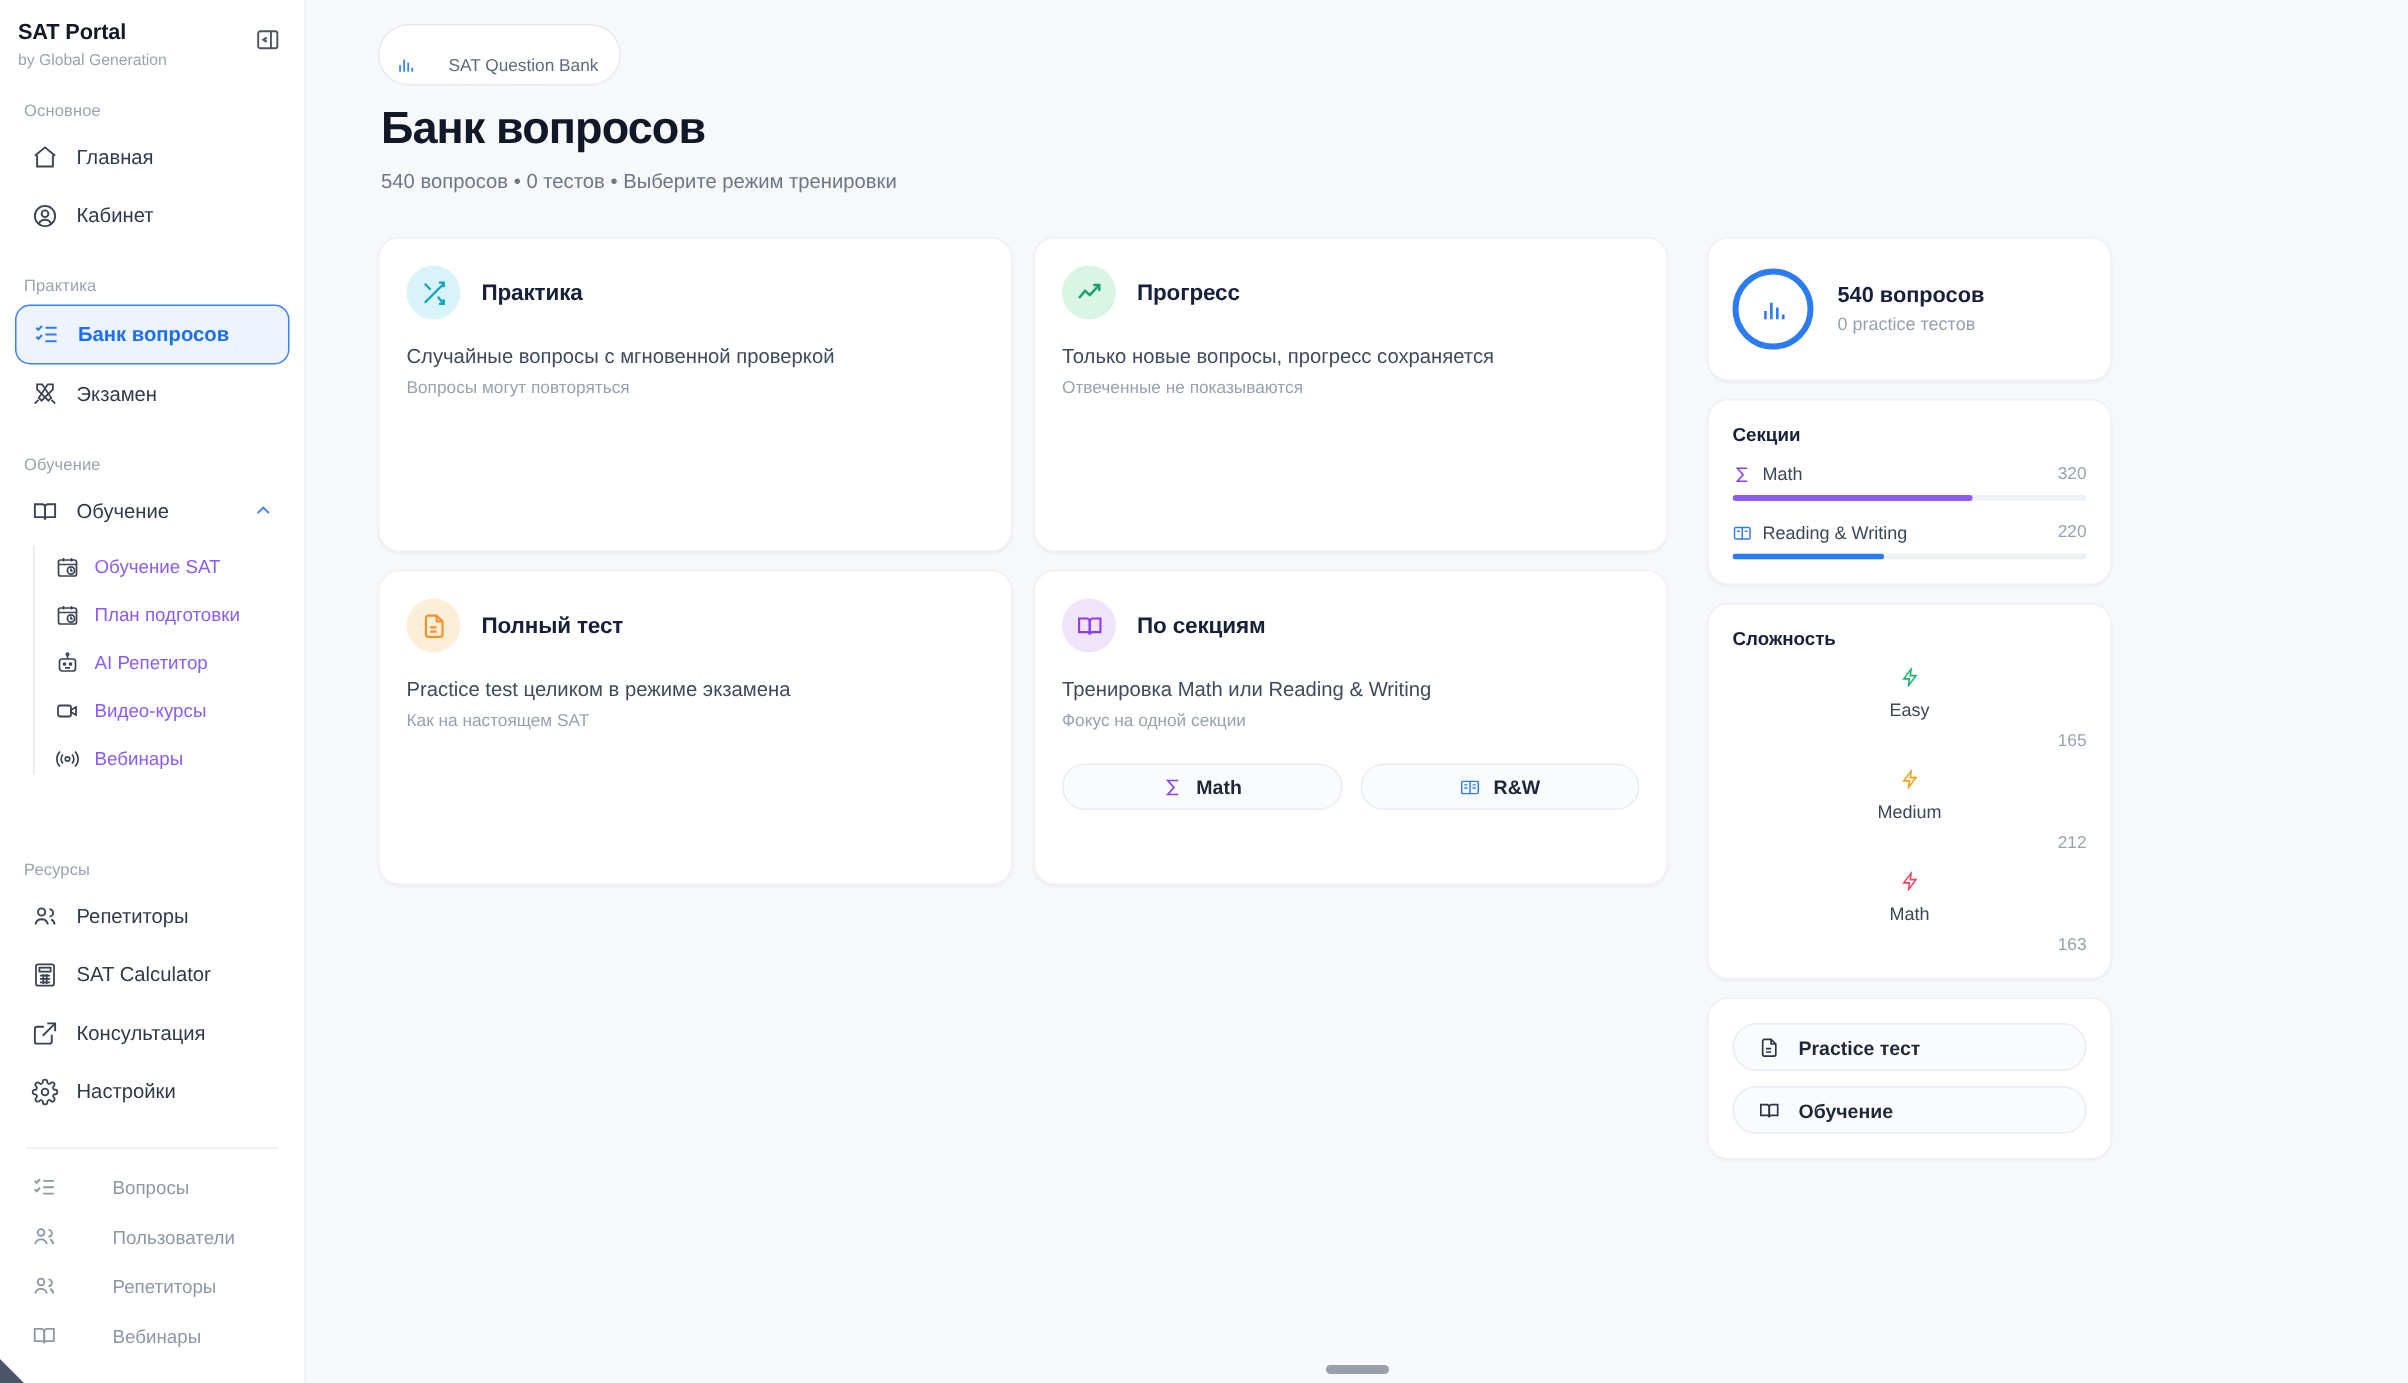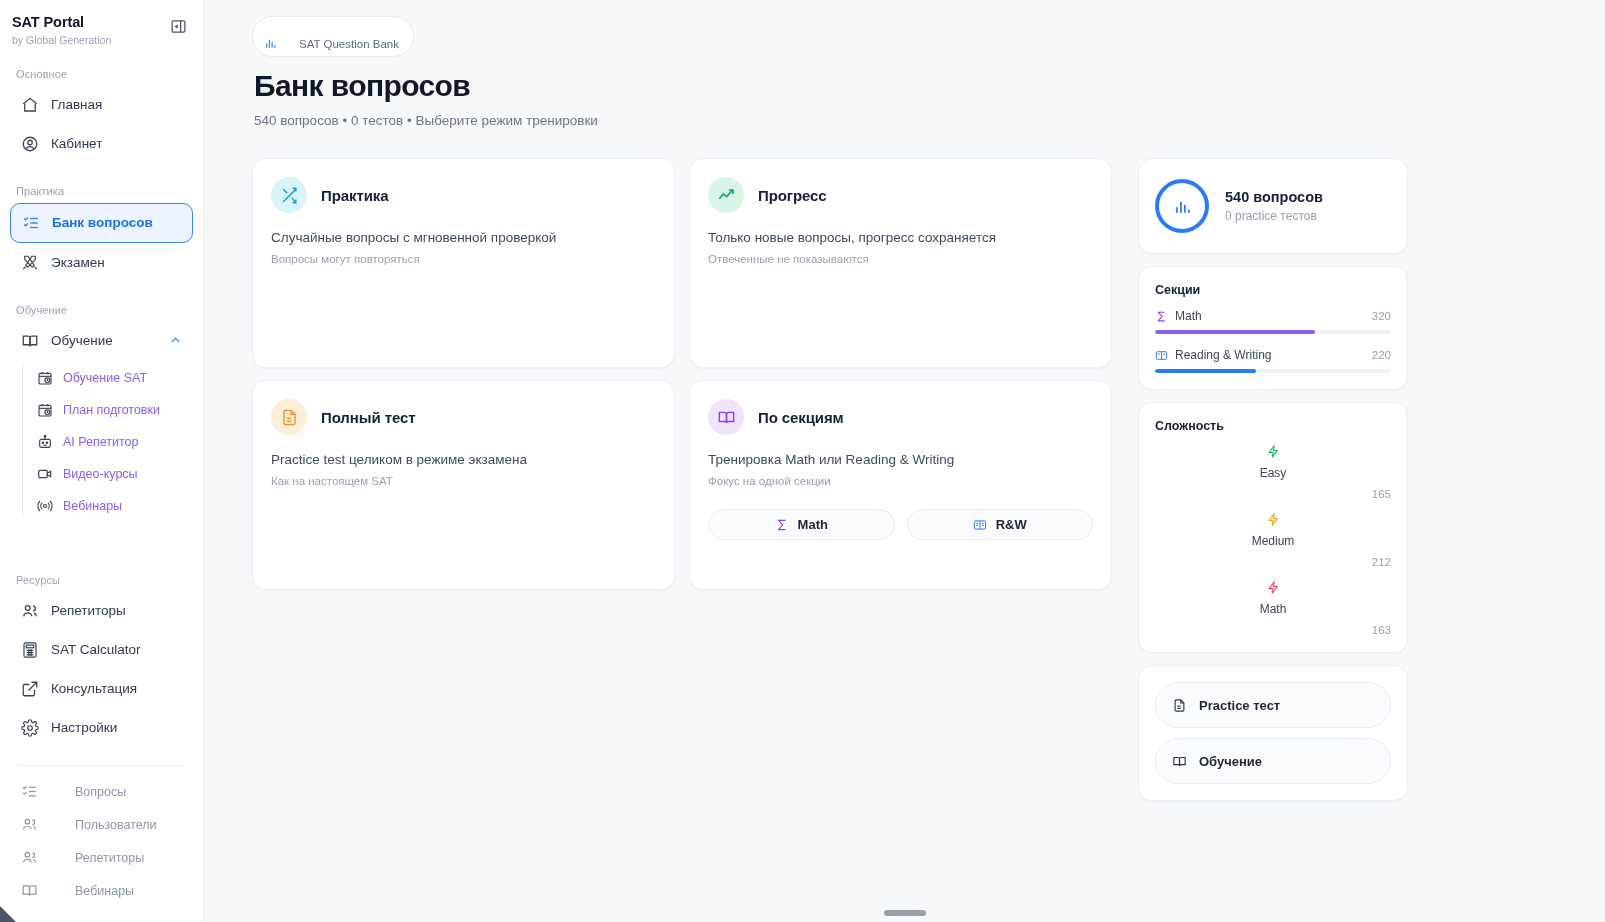--- a/index.html
+++ b/index.html
@@ -152,21 +152,21 @@
   .bar-track { height: 4px; border-radius: 3px; background: #eef1f6; margin: 7px 0 14px 0; overflow: hidden; }
   .bar-fill { height: 100%; border-radius: 3px; }
   .sect-row:last-child .bar-track { margin-bottom: 0; }
 
   .diff-row { display: flex; align-items: center; gap: 8px; font-size: 12px; color: #3b4658; margin-bottom: 13px; flex-direction: column; }
   .diff-row:last-child { margin-bottom: 0; }
   .diff-count { margin-left: auto; font-size: 11.5px; color: #98a1b2; }
 
   .action-btn {
     display: flex; align-items: center; gap: 12px;
-    height: 46px; border-radius: 999px;
+    height: 32px; border-radius: 999px;
     background: #fafbfd; border: 1px solid #e8ecf3;
     padding: 0 16px; font-size: 13px; font-weight: 600; color: #1d2738;
     cursor: pointer; margin-bottom: 10px;
   }
   .action-btn:last-child { margin-bottom: 0; }
   .action-btn .ico { display: flex; color: #2b3547; }
 
   .hscroll {
     position: absolute; left: 0; right: 0; bottom: 6px;
     display: flex; justify-content: center; pointer-events: none;

